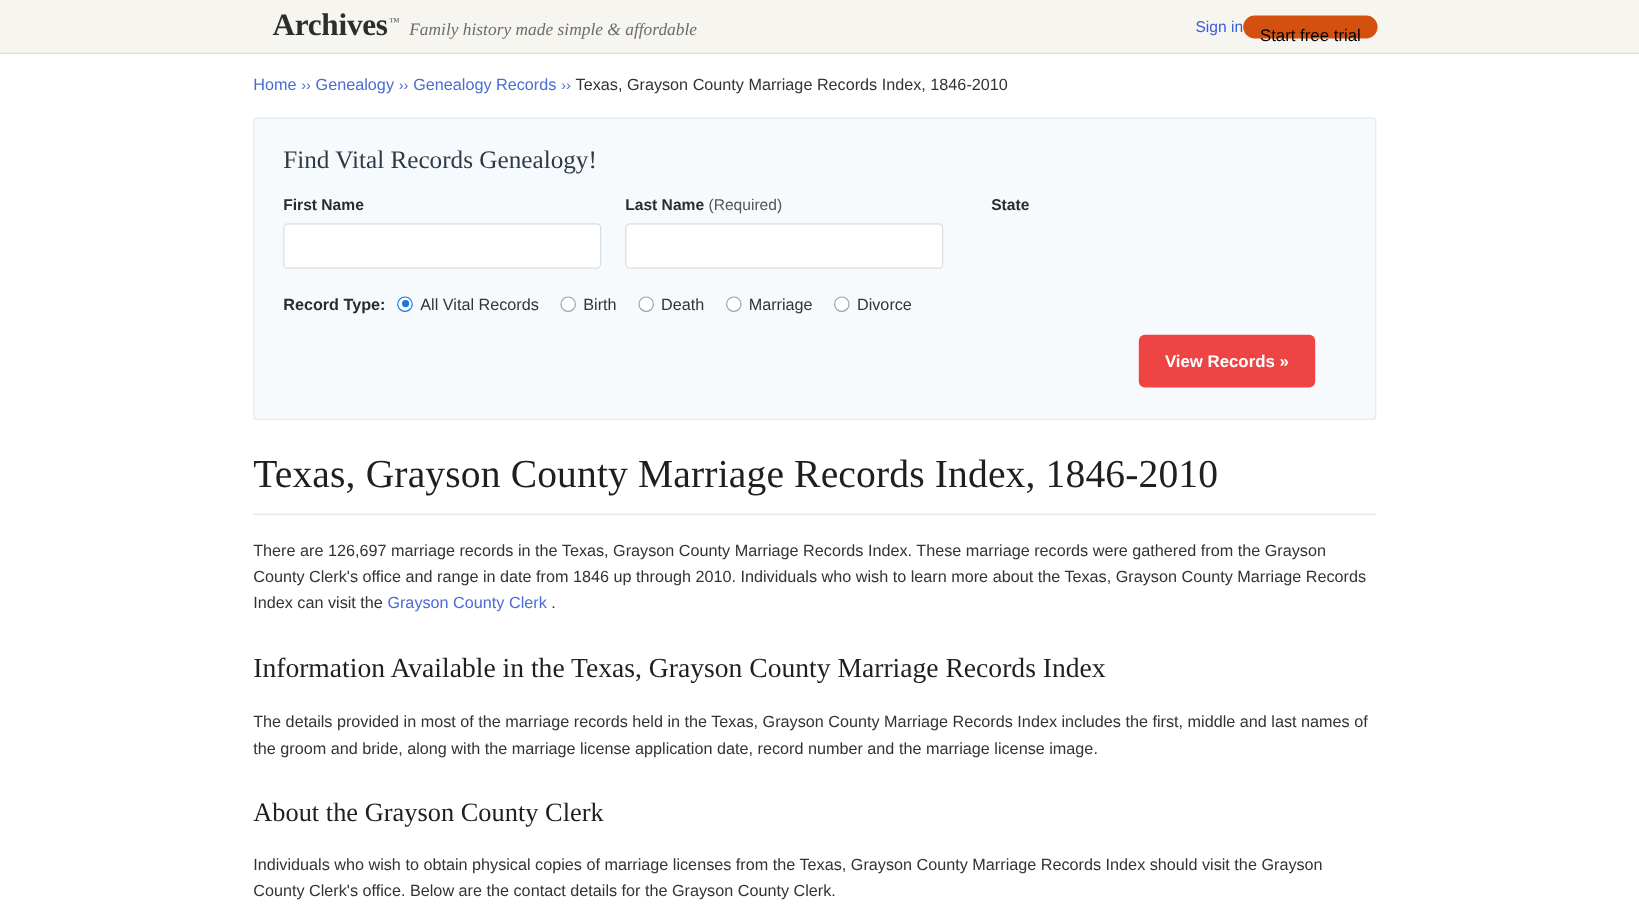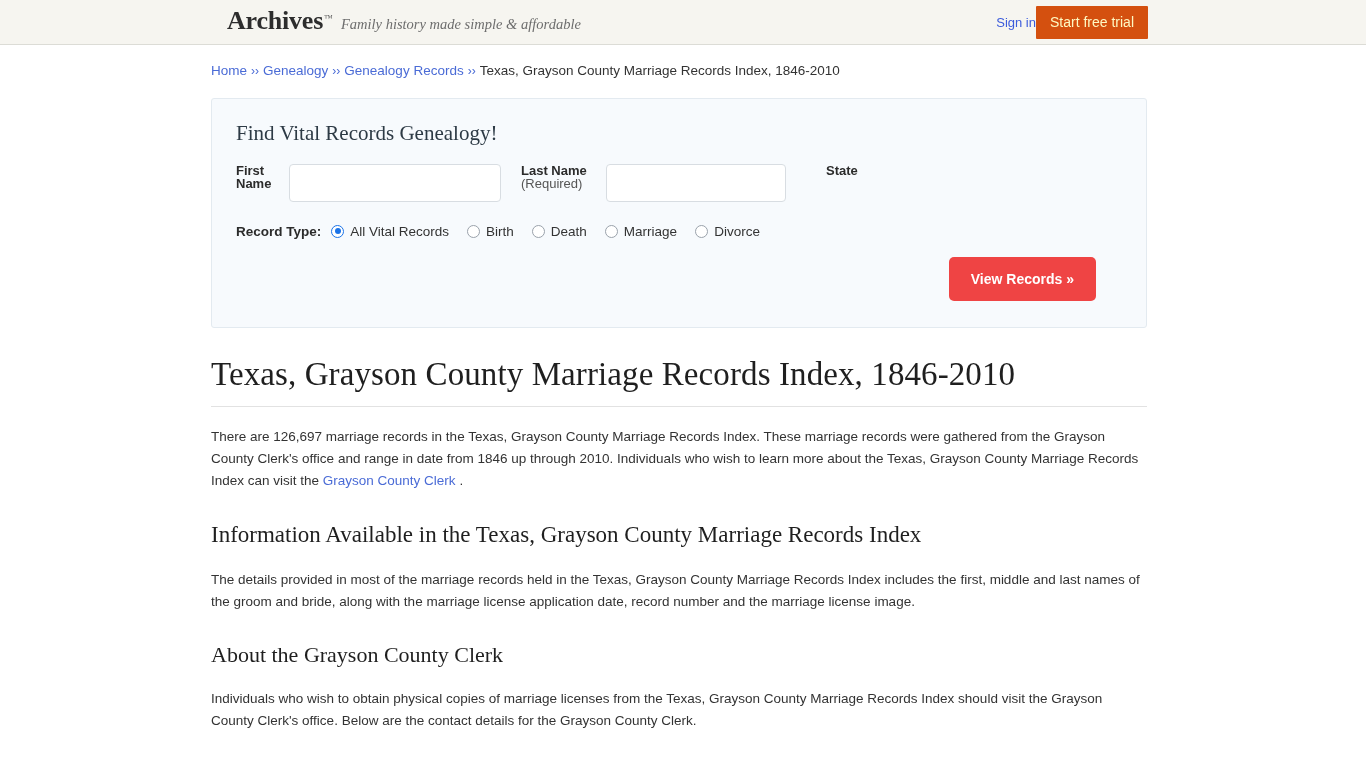--- a/index.html
+++ b/index.html
@@ -68,27 +68,27 @@
   }
   .signin-link {
     font-size: 13px;
     color: #3b5bdb;
     text-decoration: none;
     cursor: pointer;
     line-height: 33px;
   }
   .trial-btn {
     background: #d4500f;
-    color: #fef9c3;
+    color: #000000;
     border: none;
-    border-radius: 1px;
+    border-radius: 12px;
     font-size: 14px;
     font-family: "Liberation Sans", sans-serif;
     padding: 0 14px;
-    height: 33px;
+    height: 19px;
     line-height: 33px;
     cursor: pointer;
     white-space: nowrap;
   }
 
   
   .page {
     width: 1190px;
     padding: 0;
   }
@@ -134,21 +134,21 @@
     color: #2d3a45;
     margin: 0 0 18px 0;
     line-height: 1.2;
   }
   .fields-row {
     display: flex;
     gap: 20px;
   }
   .field {
     display: flex;
-    flex-direction: row;
+    flex-direction: column;
   }
   .field-first { width: 265px; }
   .field-last  { width: 265px; }
   .field-state { width: 261px; margin-left: 20px; }
   .field-label {
     font-size: 13px;
     font-weight: 700;
     color: #2b2b2b;
     margin-bottom: 9px;
     line-height: 1;

